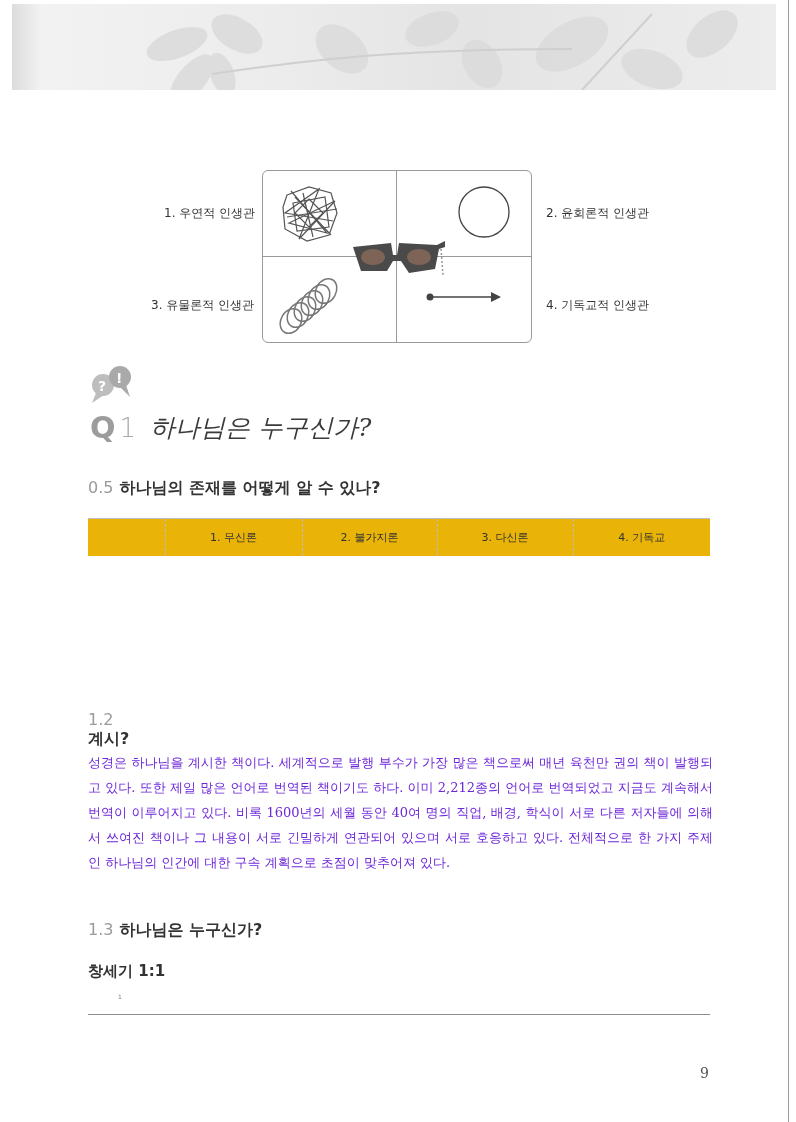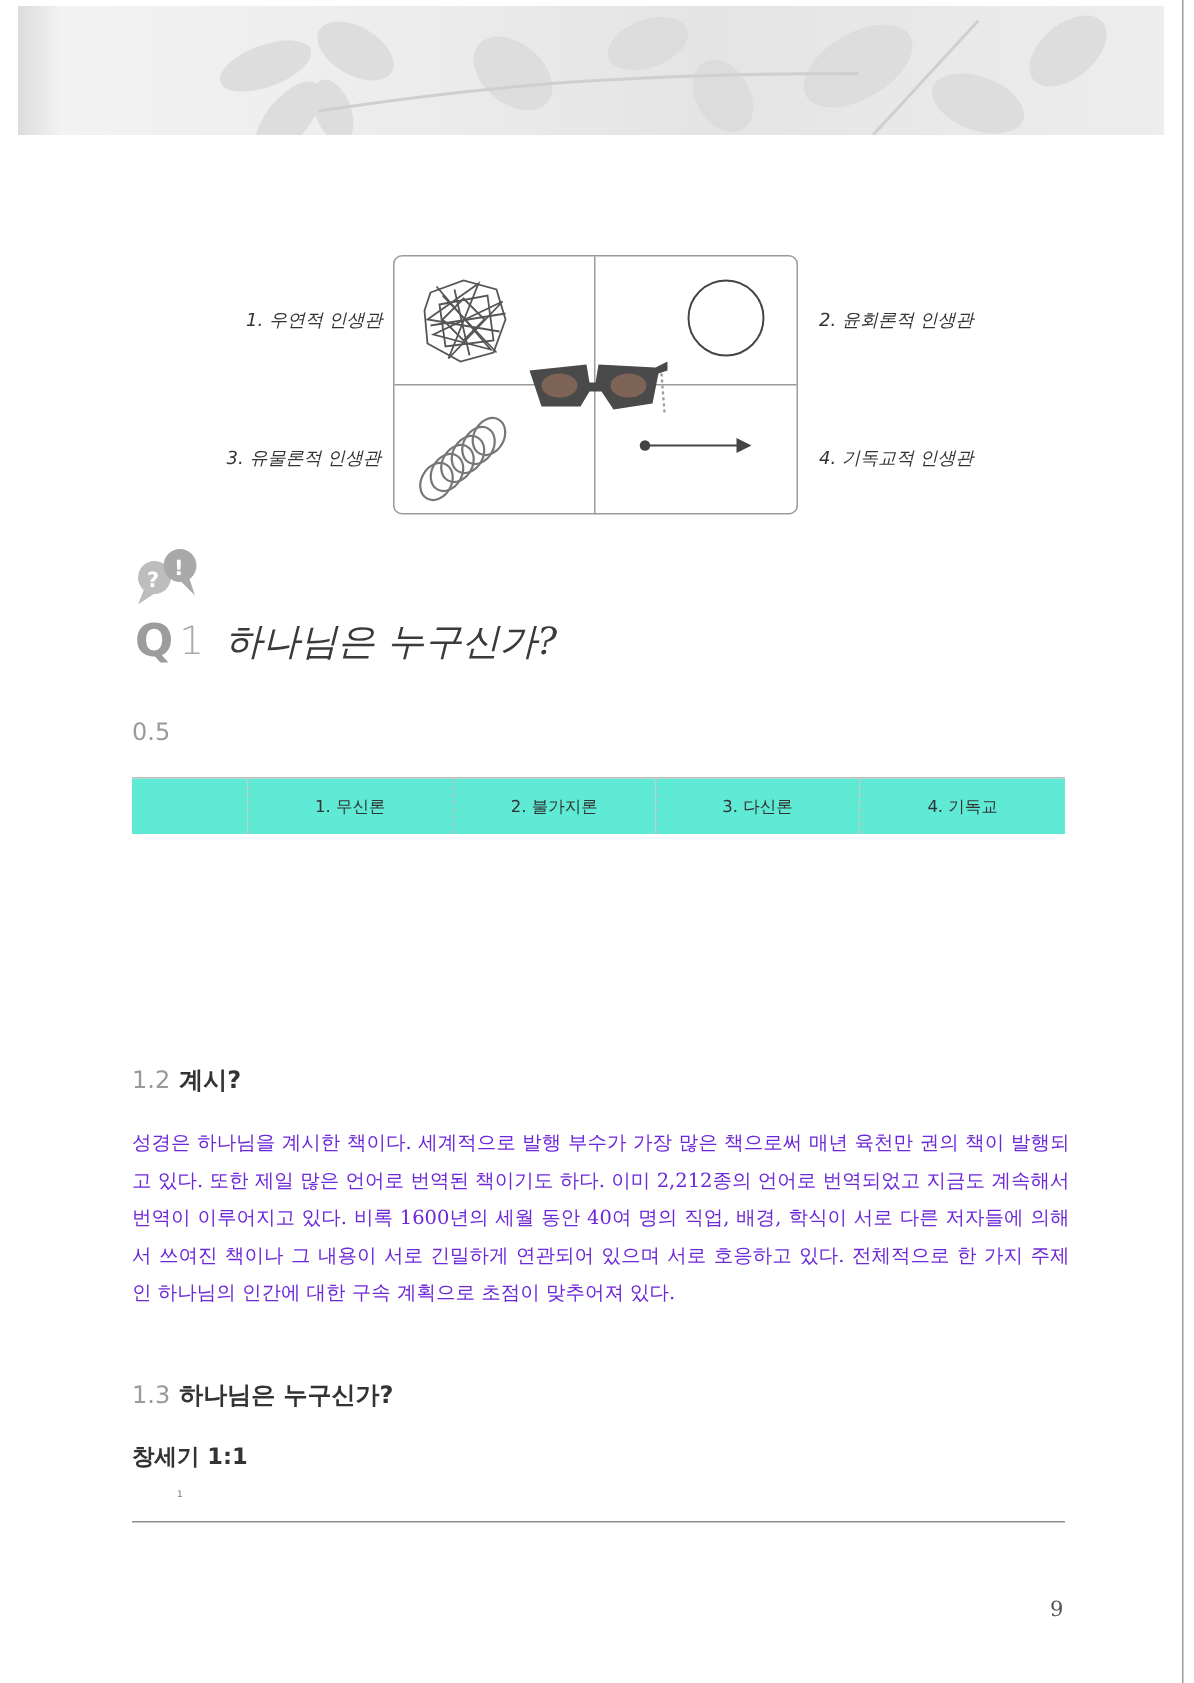--- a/index.html
+++ b/index.html
@@ -12,36 +12,36 @@
     background: linear-gradient(90deg, #dcdcdc, #f3f3f3); }
   .banner .topedge { position: absolute; left: 0; top: 0; width: 28px; height: 8px; background: #888; }
   .banner svg { position: absolute; left: 0; top: 0; }
   .right-edge { position: absolute; left: 788px; top: 0; width: 1px; height: 1122px; background: #9a9a9a; }
 
   .diagram { position: absolute; left: 262px; top: 170px; width: 270px; height: 173px;
     border: 1.5px solid #9a9a9a; border-radius: 6px; background: #fff; }
   .diagram .vline { position: absolute; left: 133px; top: 0; width: 1px; height: 100%; background: #9a9a9a; }
   .diagram .hline { position: absolute; left: 0; top: 85px; width: 100%; height: 1px; background: #9a9a9a; }
   .diagram svg { position: absolute; }
-  .dlabel { position: absolute; font-size: 12px; color: #333; white-space: nowrap; font-style: italic; }
+  .dlabel { position: absolute; font-size: 12px; color: #333; white-space: nowrap; }
 
   .q-icon { position: absolute; left: 90px; top: 363px; }
   .q-title { position: absolute; left: 90px; top: 410px; display: flex; align-items: center; }
   .q-badge { font-family: "DejaVu Sans", sans-serif; font-weight: bold; font-size: 30px; color: #9c9c9c; }
   .q-num { font-size: 26px; color: #a9a9a9; margin-left: 4px; font-weight: 300; }
   .q-text { font-size: 25px; color: #3a3a3a; margin-left: 14px; font-family: "DejaVu Serif", serif; font-style: italic; }
 
   .sec { position: absolute; left: 88px; display: flex; align-items: baseline; }
   .sec .num { font-size: 16px; color: #9a9a9a; margin-right: 6px; }
   .sec .ttl { font-size: 16px; font-weight: bold; color: #333; }
 
   .tbl { position: absolute; left: 88px; top: 518px; width: 622px; border-collapse: collapse; font-size: 11px; color: #333; }
   .tbl td, .tbl th { text-align: center; border-left: 1px dashed #bdbdbd; font-weight: normal; }
   .tbl tr > :first-child { border-left: none; }
-  .tbl thead th { background: #5eead4; height: 37px; border-top: 1.5px solid #bdbdbd; }
+  .tbl thead th { background: #eab308; height: 37px; border-top: 1.5px solid #bdbdbd; }
   .tbl tbody tr.r1 td { height: 42px; border-bottom: 1px dashed #bdbdbd; }
   .tbl tbody tr.r2 td { height: 38px; border-bottom: 1.5px solid #bdbdbd; }
 
   .para { position: absolute; left: 88px; top: 750px; width: 625px; font-family: "DejaVu Serif", "Liberation Serif", serif;
     font-size: 13px; line-height: 25px; color: #6d28d9; text-align: justify; }
   .verse-ref { position: absolute; left: 88px; top: 962px; font-size: 15px; font-weight: bold; color: #333; }
   .verse-num { position: absolute; left: 118px; top: 993px; font-size: 6px; color: #777; }
   .verse-line { position: absolute; left: 88px; top: 1014px; width: 622px; height: 1px; background: #8d8d8d; }
   .page-num { position: absolute; left: 700px; top: 1065px; font-size: 14px; color: #555; font-family: "DejaVu Serif", serif; }
 </style>
@@ -123,20 +123,21 @@
   <text x="26" y="20" font-size="14" font-weight="bold" fill="#fff" font-family="DejaVu Sans, sans-serif">!</text>
 </svg>
 <div class="q-title">
   <span class="q-badge">Q</span>
   <span class="q-num">1</span>
   <span class="q-text">하나님은 누구신가?</span>
 </div>
 
 <div class="sec" style="top:478px;">
   <span class="num">0.5</span>
+  <span class="ttl">하나님의 존재를 어떻게 알 수 있나?</span>
 </div>
 
 <table class="tbl">
   <colgroup>
       <col style="width:77px">
       <col style="width:137px">
       <col style="width:135px">
       <col style="width:136px">
       <col style="width:137px">
     </colgroup>
@@ -146,21 +147,21 @@
       <th>1. 무신론</th>
       <th>2. 불가지론</th>
       <th>3. 다신론</th>
       <th>4. 기독교</th>
     </tr>
   </thead>
   <tbody>
   </tbody>
 </table>
 
-<div class="sec" style="top:710px;">
+<div class="sec" style="top:710px;flex-direction:column;">
   <span class="num">1.2</span>
   <span class="ttl">계시?</span>
 </div>
 <p class="para">성경은 하나님을 계시한 책이다. 세계적으로 발행 부수가 가장 많은 책으로써 매년 육천만 권의 책이 발행되고 있다. 또한 제일 많은 언어로 번역된 책이기도 하다. 이미 2,212종의 언어로 번역되었고 지금도 계속해서 번역이 이루어지고 있다. 비록 1600년의 세월 동안 40여 명의 직업, 배경, 학식이 서로 다른 저자들에 의해서 쓰여진 책이나 그 내용이 서로 긴밀하게 연관되어 있으며 서로 호응하고 있다. 전체적으로 한 가지 주제인 하나님의 인간에 대한 구속 계획으로 초점이 맞추어져 있다.</p>
 
 <div class="sec" style="top:920px;">
   <span class="num">1.3</span>
   <span class="ttl">하나님은 누구신가?</span>
 </div>
 <div class="verse-ref">창세기 1:1</div>

